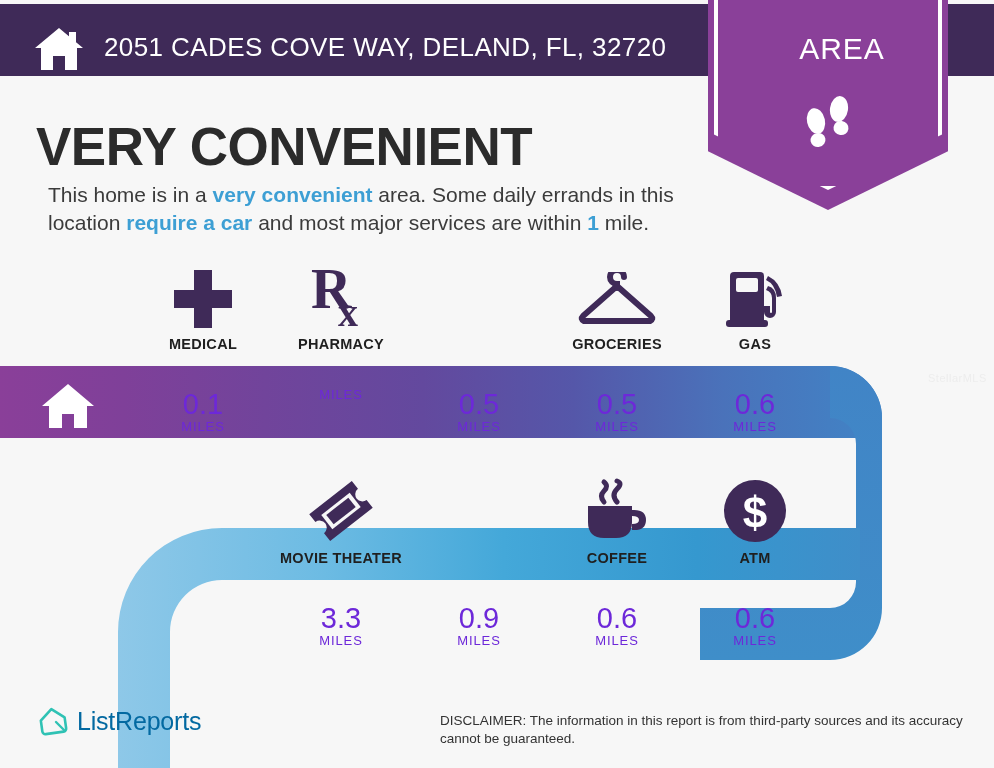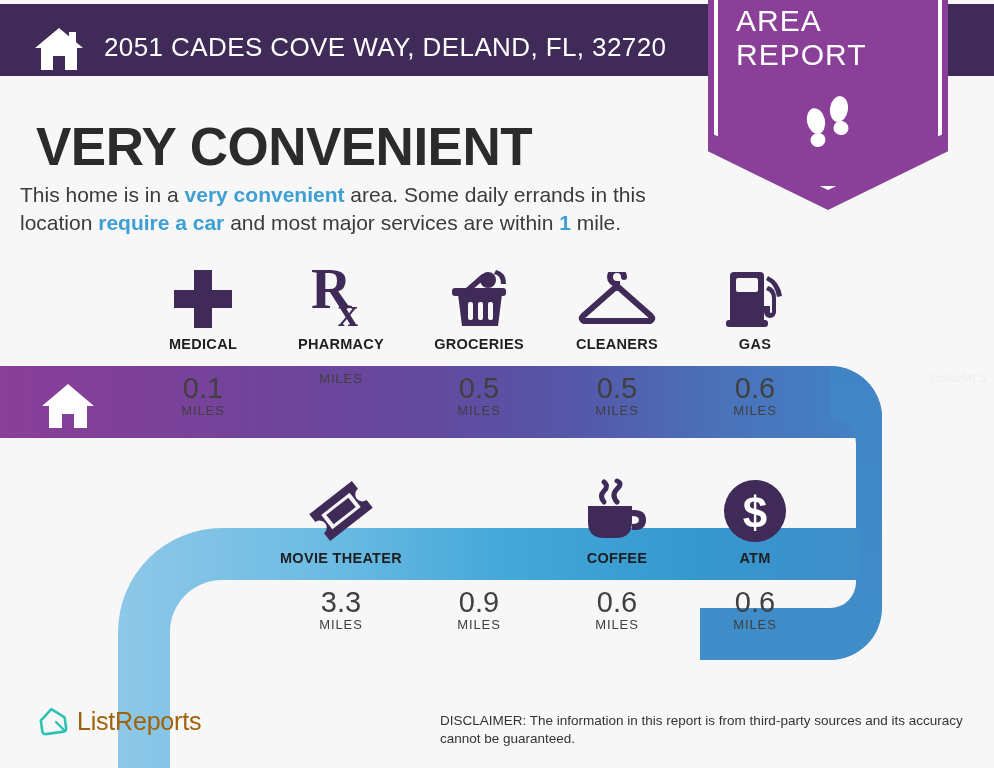--- a/index.html
+++ b/index.html
@@ -44,23 +44,23 @@
   }
   #badge-outline {
     position: absolute; left: 714px; top: -8px;
     width: 228px; height: 198px;
     border: 4px solid #ffffff;
     clip-path: polygon(0 0, 100% 0, 100% 72%, 50% 100%, 0 72%);
     z-index: 6;
     pointer-events: none;
   }
   #badge-text {
-    position: absolute; left: 708px; top: 4px;
+    position: absolute; left: 708px; top: 32px;
     width: 240px;
-    text-align: left;
+    text-align: center;
     color: #ffffff;
     z-index: 7;
     padding-left: 28px;
   }
   #badge-line1 { font-size: 30px; letter-spacing: 1px; line-height: 34px; }
   #badge-line2 { font-size: 30px; letter-spacing: 1px; line-height: 34px; }
   #badge-feet {
     position: absolute; left: 708px; top: 95px;
     width: 240px; text-align: center;
     z-index: 7;
@@ -69,21 +69,21 @@
   
   #headline {
     position: absolute; left: 36px; top: 117px;
     font-size: 53px;
     font-weight: bold;
     color: #2b2b2b;
     letter-spacing: -0.5px;
     line-height: 60px;
   }
   #subtext {
-    position: absolute; left: 20px; top: 181px;
+    position: absolute; left: 48px; top: 181px;
     width: 680px;
     font-size: 21px;
     color: #3b3b3b;
     line-height: 28px;
   }
   .hl-blue { color: #3d9fd4; font-weight: bold; }
 
   
   #ribbon { position: absolute; left: 0; top: 358px; width: 994px; height: 410px; z-index: 1; }
 
@@ -106,41 +106,41 @@
     color: #1f1f1f;
     letter-spacing: 0.3px;
     white-space: nowrap;
   }
 
   
   .dist-row { position: absolute; z-index: 4; height: 80px; }
   #dist-row-1 { left: 134px; top: 372px; width: 720px; }
   #dist-row-2 { left: 272px; top: 586px; width: 580px; }
   .dist-cell {
-    position: absolute; top: 0; width: 138px; text-align: center;
-    color: #404040;
+    position: absolute; top: 16px; width: 138px; text-align: center;
+    color: #6d28d9;
   }
   .dist-num { font-size: 29px; line-height: 32px; font-weight: 400; }
   .dist-unit { font-size: 13px; letter-spacing: 0.9px; margin-top: -1px; }
 
   
   #bar-home {
     position: absolute; left: 40px; top: 382px;
     width: 56px; height: 48px; z-index: 4;
   }
 
   
   #logo {
     position: absolute; left: 38px; top: 706px;
     display: flex; align-items: center; z-index: 6;
   }
   #logo-text {
     margin-left: 9px;
     font-size: 25px;
-    color: #a16207;
+    color: #0369a1;
     letter-spacing: -0.2px;
   }
   #disclaimer {
     position: absolute; left: 440px; top: 712px;
     width: 545px;
     font-size: 13.5px;
     color: #333333;
     line-height: 18px;
     z-index: 6;
   }
@@ -202,21 +202,20 @@
       <path d="M26 2 L2 22 L8 22 L8 44 L20 44 L20 30 L32 30 L32 44 L44 44 L44 22 L50 22 Z" fill="#ffffff"></path>
       <rect x="36" y="6" width="7" height="10" fill="#ffffff"></rect>
     </svg>
     <div id="header-address">2051 CADES COVE WAY, DELAND, FL, 32720</div>
   </div>
 
   <div id="badge"></div>
   <div id="badge-outline"></div>
   <div id="badge-text">
     <div id="badge-line1">AREA</div>
-    <div id="badge-line2">REPORT</div>
   </div>
   <div id="badge-feet">
     <svg width="56" height="60" viewBox="0 0 56 60" xmlns="http://www.w3.org/2000/svg">
       <g fill="#ffffff">
         <ellipse cx="16" cy="26" rx="9" ry="13" transform="rotate(-12 16 26)"></ellipse>
         <ellipse cx="18" cy="45" rx="7.5" ry="7" transform="rotate(-12 18 45)"></ellipse>
         <ellipse cx="39" cy="14" rx="9" ry="13" transform="rotate(8 39 14)"></ellipse>
         <ellipse cx="41" cy="33" rx="7.5" ry="7" transform="rotate(8 41 33)"></ellipse>
       </g>
     </svg>
@@ -238,47 +237,28 @@
     </div>
     <div class="icon-cell" style="left:138px">
       <div class="icon-glyph">
         <svg width="60" height="66" viewBox="0 0 60 66" xmlns="http://www.w3.org/2000/svg">
           <text x="0" y="44" font-family="Liberation Serif, serif" font-size="56" font-weight="bold" fill="#3f2a58">R</text>
           <text x="27" y="62" font-family="Liberation Serif, serif" font-size="40" font-weight="bold" fill="#3f2a58">x</text>
         </svg>
       </div>
       <div class="icon-label">PHARMACY</div>
     </div>
-    <div class="icon-cell" style="left:276px">
-      <div class="icon-glyph">
-        <svg width="66" height="64" viewBox="0 0 66 64" xmlns="http://www.w3.org/2000/svg">
-          <g fill="#3f2a58">
-            <path d="M12 28 L56 28 L52 60 L16 60 Z"></path>
-            <rect x="6" y="22" width="54" height="8" rx="3"></rect>
-            <circle cx="42" cy="14" r="8"></circle>
-            <path d="M50 4 q10 2 10 14 l-5 0 q0 -9 -7 -10 Z"></path>
-            <path d="M20 22 L36 8 l4 4 L26 24 Z"></path>
-          </g>
-          <g fill="#f7f7f7">
-            <rect x="22" y="36" width="5" height="18" rx="2"></rect>
-            <rect x="32" y="36" width="5" height="18" rx="2"></rect>
-            <rect x="42" y="36" width="5" height="18" rx="2"></rect>
-          </g>
-        </svg>
-      </div>
-      <div class="icon-label">GROCERIES</div>
-    </div>
     <div class="icon-cell" style="left:414px">
       <div class="icon-glyph">
         <svg width="80" height="58" viewBox="0 0 80 58" xmlns="http://www.w3.org/2000/svg">
           <path d="M40 14 L6 44 q-3 3 1 5 h66 q4 -2 1 -5 Z" fill="none" stroke="#3f2a58" stroke-width="6" stroke-linejoin="round"></path>
           <path d="M40 16 V12 a7 7 0 1 1 7 -7" fill="none" stroke="#3f2a58" stroke-width="6" stroke-linecap="round"></path>
         </svg>
       </div>
-      <div class="icon-label">CLEANERS</div>
+      <div class="icon-label">GROCERIES</div>
     </div>
     <div class="icon-cell" style="left:552px">
       <div class="icon-glyph">
         <svg width="62" height="62" viewBox="0 0 62 62" xmlns="http://www.w3.org/2000/svg">
           <g fill="#3f2a58">
             <rect x="6" y="4" width="34" height="52" rx="4"></rect>
             <rect x="2" y="52" width="42" height="7" rx="3"></rect>
             <path d="M44 18 q8 2 8 12 v14 a6 6 0 0 1 -12 0 v-6 h6 v6 a1 1 0 0 0 2 0 V30 q0 -6 -6 -8 Z"></path>
             <path d="M44 8 q12 6 14 20 l-5 1 Q51 16 42 12 Z"></path>
           </g>

